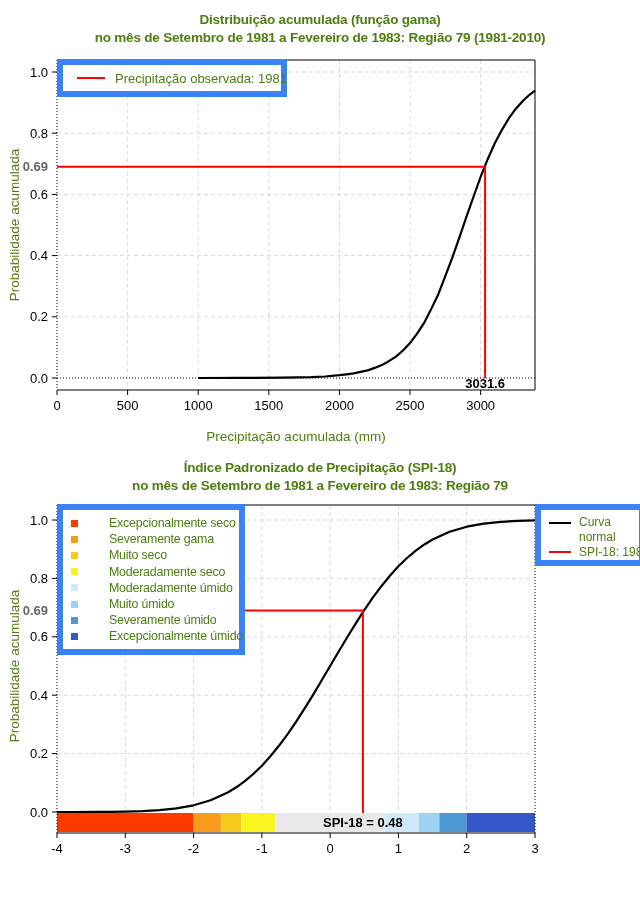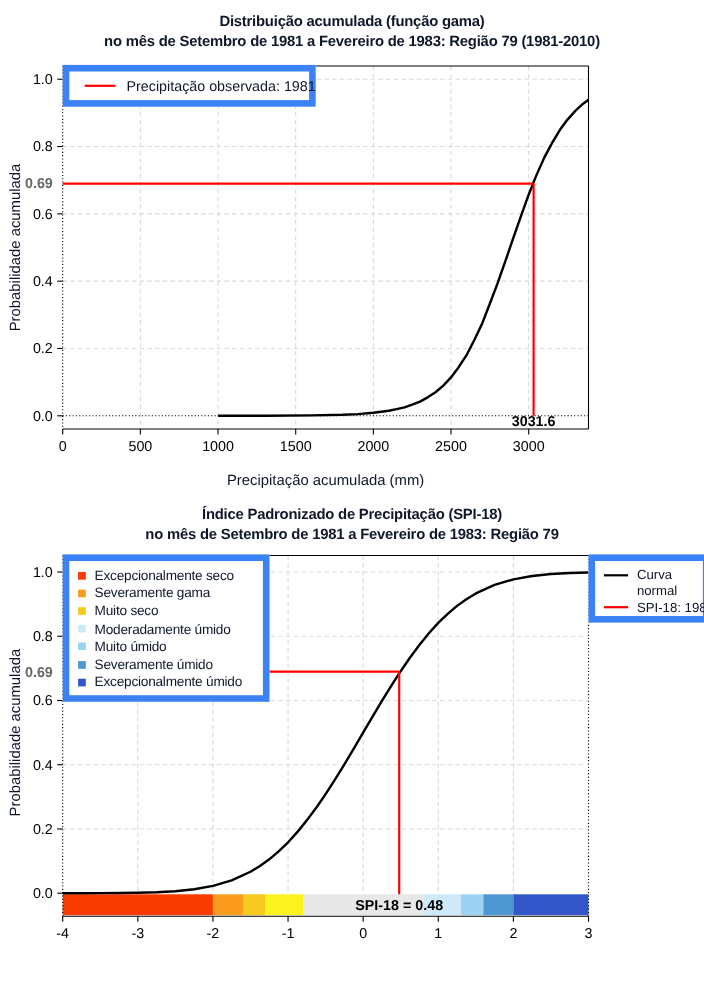--- a/index.html
+++ b/index.html
@@ -1,34 +1,34 @@
 <!DOCTYPE html>
 <html><head>
 <meta charset="utf-8">
 <style>
   html,body{margin:0;padding:0;background:#fff;}
   #canvas{position:relative;width:640px;height:900px;background:#ffffff;overflow:hidden;
-          font-family:"Liberation Sans","DejaVu Sans",sans-serif;color:#0f172a;}
+          font-family:"Liberation Sans","DejaVu Sans",sans-serif;color:#4d7c0f;}
   svg{position:absolute;left:0;display:block;}
   svg text{font-family:"Liberation Sans","DejaVu Sans",sans-serif;fill:#000;font-size:13px;}
   svg text.bold{font-weight:bold;}
   svg text.ref{font-weight:bold;fill:#666;}
   .title{position:absolute;left:0;width:640px;text-align:center;font-weight:bold;
          font-size:13.5px;line-height:18px;letter-spacing:-0.2px;}
   .axis-title-x{position:absolute;width:478px;left:57px;text-align:center;font-size:13.5px;}
   .axis-title-y{position:absolute;left:14px;font-size:13.5px;white-space:nowrap;
                 transform:translate(-50%,-50%) rotate(-90deg);}
   .legend-box{position:absolute;background:#fff;border:6px solid #3b82f6;z-index:5;}
   .lg-row{display:flex;align-items:center;}
   .lg-line{display:inline-block;width:28px;height:2px;margin:0 10px 0 14px;flex:0 0 auto;}
   .lg-label{font-size:13px;white-space:nowrap;}
   #legend-right .lg-line{width:22px;margin:0 8px 0 8px;}
   #legend-right .lg-label{font-size:12px;line-height:15px;}
   #legend-cats{padding:5px 8px 4px 6px;}
-  .cat-row{display:flex;align-items:center;height:16.2px;}
+  .cat-row{display:flex;align-items:center;height:16.2px;gap:23px;}
   .cat-marker{width:7px;height:7px;margin:0 8px 0 2px;flex:0 0 auto;}
   .cat-label{font-size:12.4px;white-space:nowrap;letter-spacing:-0.2px;}
   .footnote{position:absolute;font-size:12.8px;white-space:nowrap;margin-top:36px;}
 </style>
 </head>
 <body>
 
 <div id="canvas">
 
   <div class="title" style="top:11px;">Distribuição acumulada (função gama)</div>
@@ -167,20 +167,24 @@
       </div>
       <div class="cat-row">
         <span class="cat-marker" style="background: rgb(249, 155, 29);"></span>
         <span class="cat-label">Severamente gama</span>
       </div>
       <div class="cat-row">
         <span class="cat-marker" style="background: rgb(246, 201, 29);"></span>
         <span class="cat-label">Muito seco</span>
       </div>
       <div class="cat-row">
+        <span class="cat-marker" style="background: rgb(251, 243, 32);"></span>
+        <span class="cat-label">Moderadamente seco</span>
+      </div>
+      <div class="cat-row">
         <span class="cat-marker" style="background: rgb(206, 233, 249);"></span>
         <span class="cat-label">Moderadamente úmido</span>
       </div>
       <div class="cat-row">
         <span class="cat-marker" style="background: rgb(157, 210, 242);"></span>
         <span class="cat-label">Muito úmido</span>
       </div>
       <div class="cat-row">
         <span class="cat-marker" style="background: rgb(77, 151, 210);"></span>
         <span class="cat-label">Severamente úmido</span>

